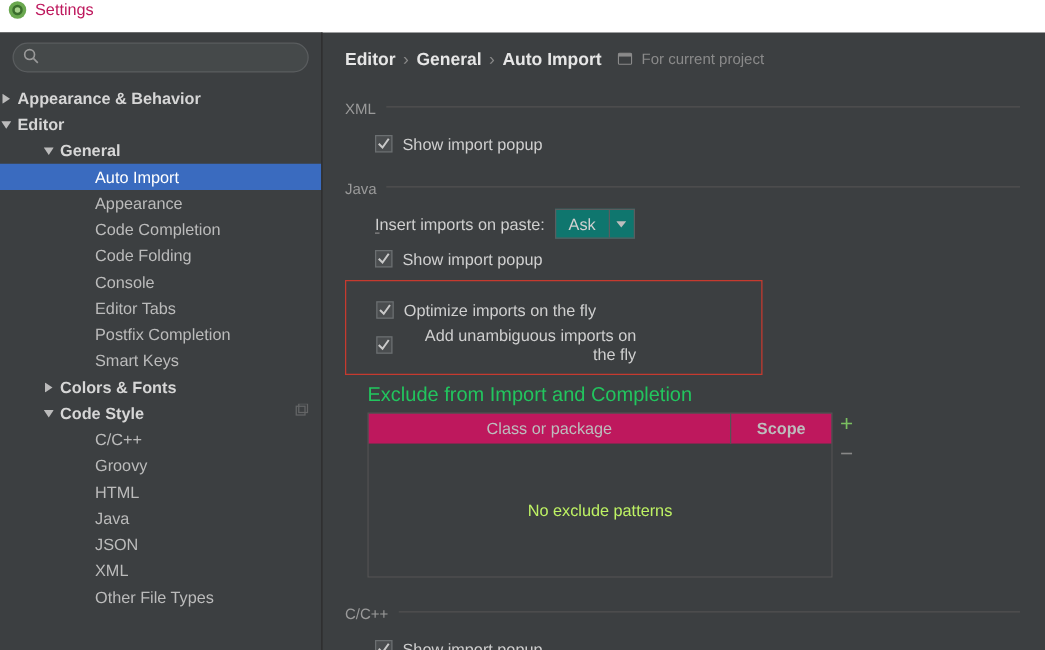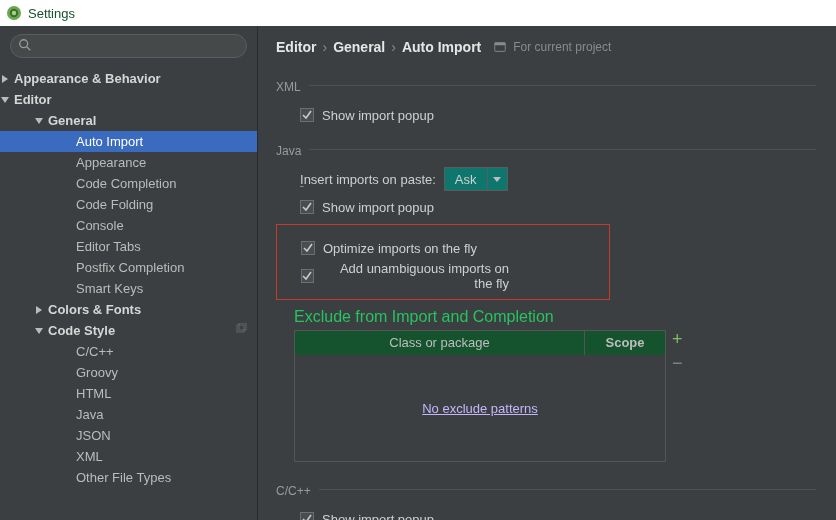--- a/index.html
+++ b/index.html
@@ -1,17 +1,17 @@
 <!DOCTYPE html>
 <html><head>
 <meta charset="utf-8">
 <style>
   * { box-sizing: border-box; margin: 0; padding: 0; }
   html, body { width: 836px; height: 520px; overflow: hidden; font-family: "Segoe UI", Arial, sans-serif; font-size: 13px; }
-  .titlebar { height: 26px; background: #ffffff; display: flex; align-items: center; padding-left: 6px; color: #14532d; }
+  .titlebar { height: 26px; background: #ffffff; display: flex; align-items: flex-start; padding-left: 6px; color: #be185d; }
   .titlebar svg { width: 16px; height: 16px; margin-right: 6px; }
   .app { display: flex; height: calc(520px - 26px); background: #3c3f41; color: #bbbbbb; }
   .sidebar { width: 258px; background: #3c3f41; display: flex; flex-direction: column; border-right: 1px solid #2b2b2b; }
   .searchrow { padding: 8px 10px; }
   .searchbox { position: relative; }
   .searchbox input {
     width: 100%; height: 24px; border-radius: 12px; border: 1px solid #5a5d5f;
     background: #45494a; color: #bbb; padding: 0 10px 0 26px; outline: none;
   }
   .searchbox .mag { position: absolute; left: 8px; top: 4px; width: 14px; height: 14px; pointer-events: none; }
@@ -40,24 +40,24 @@
   .lbl { color: #cfcfcf; text-align: right; }
   .under { text-decoration: underline; text-decoration-color: #888; text-underline-offset: 2px; }
   .combo { display: inline-flex; align-items: center; border: 1px solid #5a5d5f; background: #0f766e; height: 24px; }
   .combo .val { padding: 0 10px; color: #d0d0d0; min-width: 34px; }
   .combo .btn { width: 20px; height: 22px; border-left: 1px solid #5a5d5f; display: flex; align-items: center; justify-content: center; }
   .redbox { border: 1px solid #c63a2f; padding: 6px 100px 6px 0; margin: 4px 0 8px 0; width: 334px;}
   .redbox .row { margin-left: 24px; }
   .sub-title { color: #22c55e; font-size: 16px; margin: 6px 0 4px 18px; }
   .excl-wrap { display: flex; gap: 6px; margin-left: 18px; }
   .excl { border: 1px solid #555; width: 372px; }
-  .excl-head { display: flex; background: #14532d; height: 24px; }
+  .excl-head { display: flex; background: #be185d; height: 24px; }
   .excl-head .hcell { flex: 1; text-align: center; color: #bdbdbd; border-right: 1px solid #555; line-height: 24px; font-size: 13px; }
   .excl-head .hcell.last { flex: 0 0 80px; border-right: none; font-weight: bold; }
-  .excl-body { height: 106px; background: #3c3f41; display: flex; align-items: center; justify-content: center; color: #c4b5fd; font-size: 13px; text-decoration: underline; }
+  .excl-body { height: 106px; background: #3c3f41; display: flex; align-items: center; justify-content: center; color: #bef264; font-size: 13px; }
   .excl-ctrls { display: flex; flex-direction: column; gap: 10px; padding-top: 2px; }
   .excl-ctrls .plus { color: #7bbf61; font-size: 18px; line-height: 14px; cursor: pointer; }
   .excl-ctrls .minus { color: #888; font-size: 18px; line-height: 14px; cursor: pointer; }
 </style>
 </head>
 <body>
 
 <div class="titlebar">
   <svg viewBox="0 0 16 16">
     <circle cx="8" cy="8" r="7" fill="#6aa84f"></circle>

